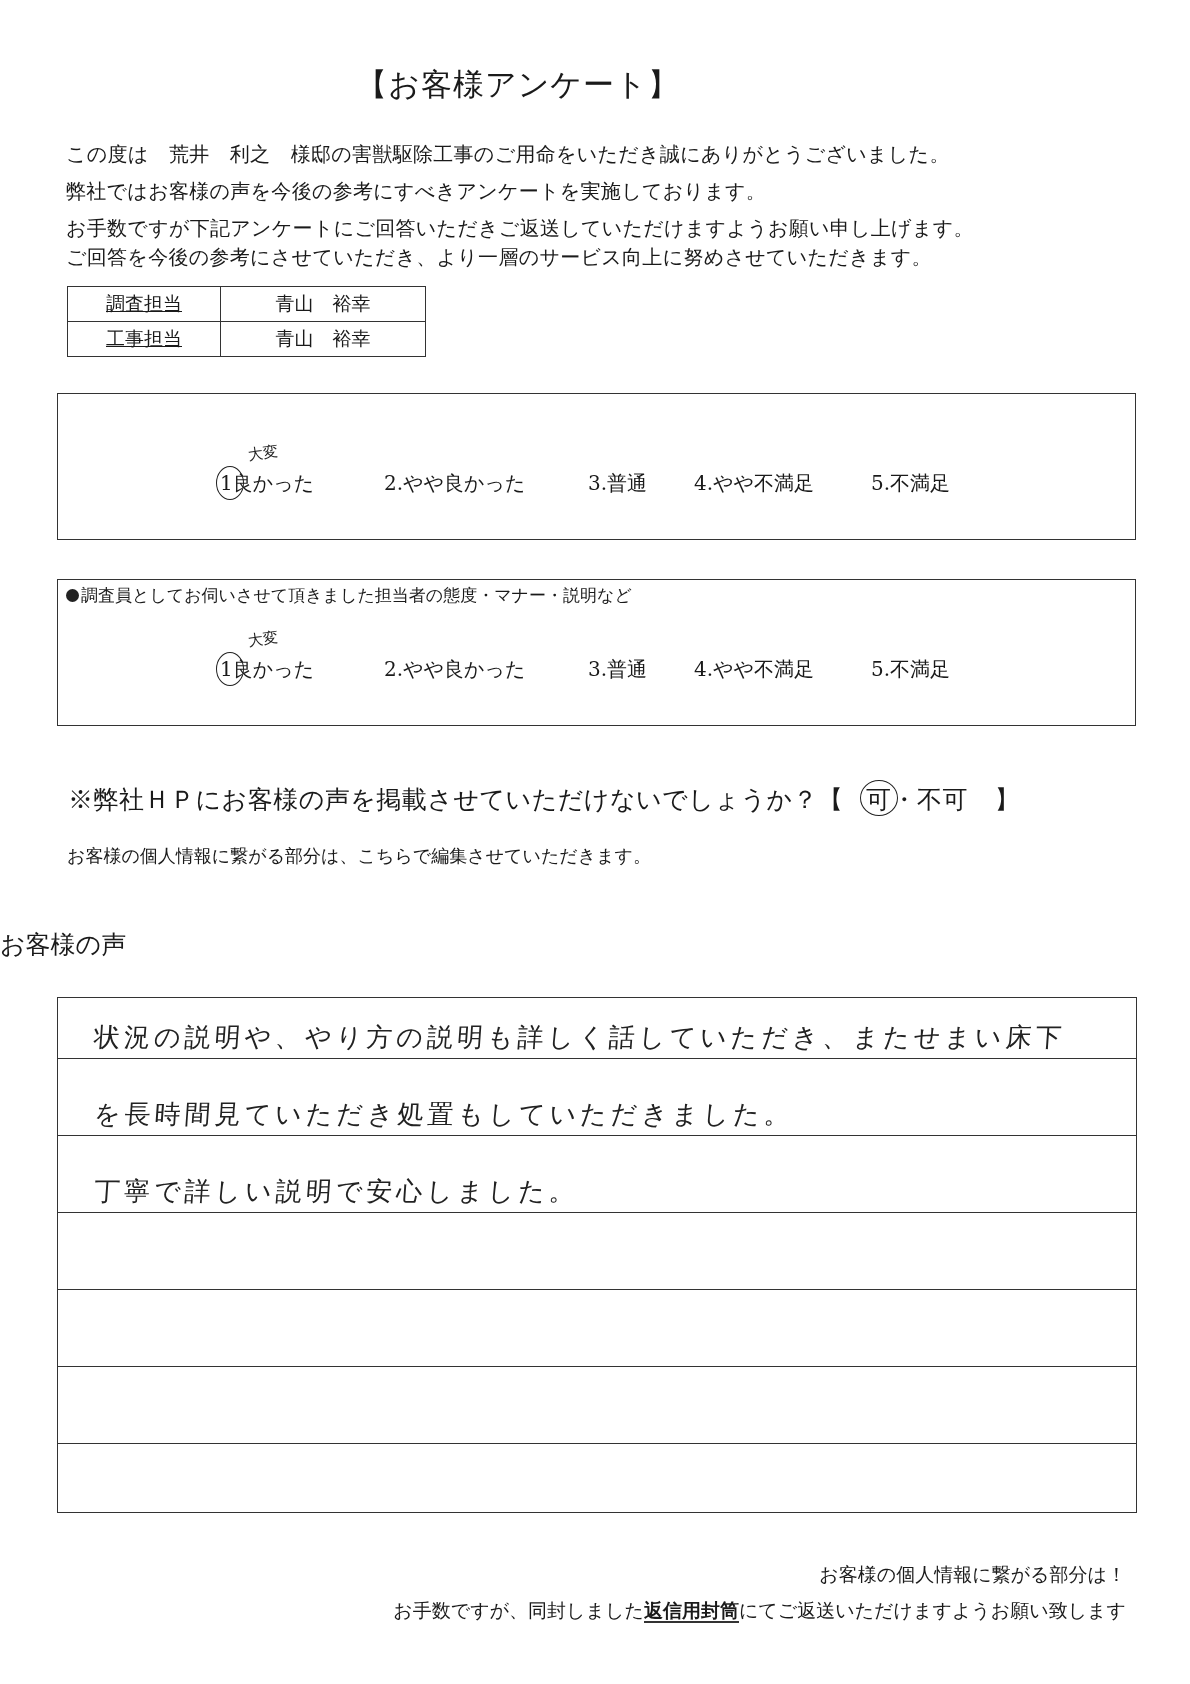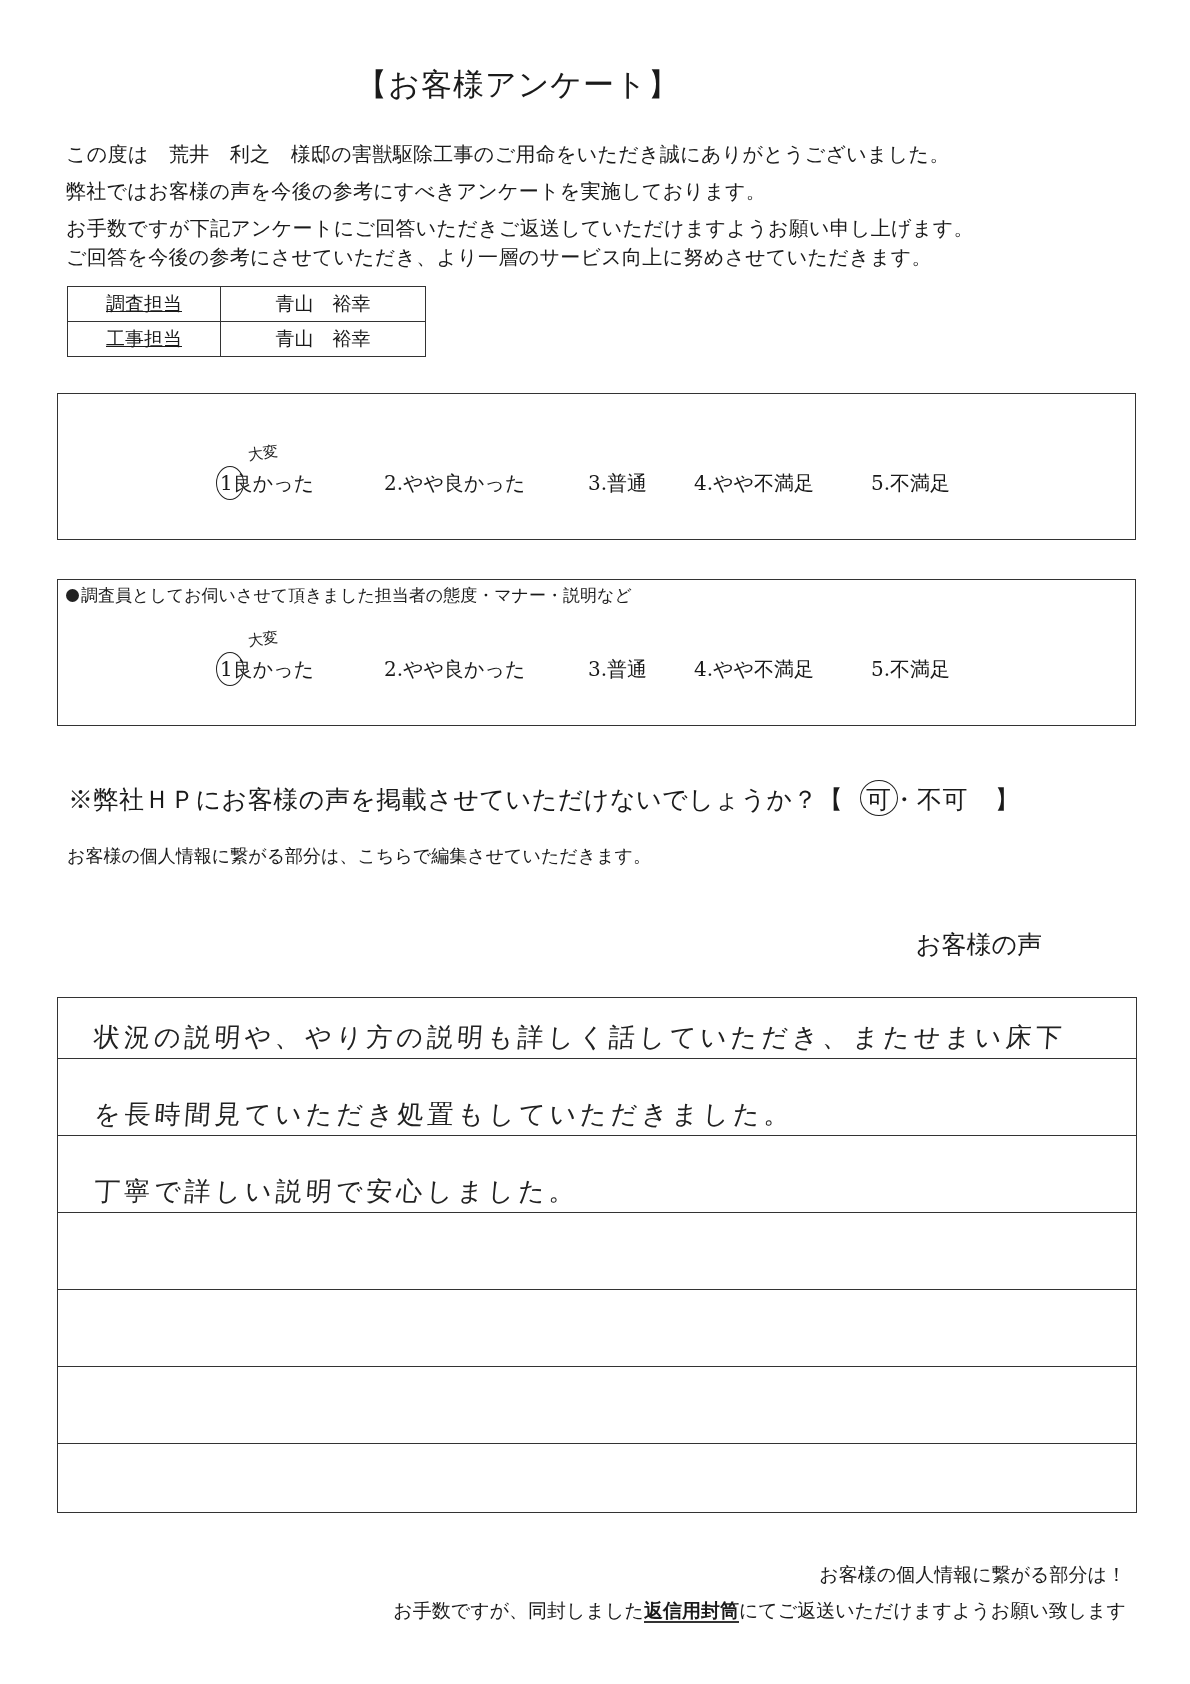--- a/index.html
+++ b/index.html
@@ -29,21 +29,21 @@
   .rating-box .q .dot { display: inline-block; width: 13px; height: 13px; border-radius: 50%; background: #222; margin-right: 2px; vertical-align: -1px; }
   .opts { position: absolute; top: 76px; left: 0; width: 100%; height: 30px; font-size: 20px; }
   .opt { position: absolute; white-space: nowrap; }
   .circle-mark {
     position: absolute; border: 1.6px solid #222; border-radius: 50%;
   }
   .hand { font-family: "DejaVu Sans", sans-serif; color: #222; }
   .annot { position: absolute; font-size: 15px; transform: rotate(-8deg); font-family: "DejaVu Sans", sans-serif; }
   .hp-question { left: 68px; top: 783px; font-size: 25px; white-space: nowrap; letter-spacing: 0.5px; }
   .hp-note { left: 67px; top: 838px; font-size: 18px; white-space: nowrap; margin-top: 6px; }
-  .voice-title { left: 0; width: 1042px; top: 928px; text-align: right; font-size: 25px; }
+  .voice-title { left: 0; width: 1042px; top: 928px; text-align: left; font-size: 25px; }
   .voice-box {
     position: absolute; left: 57px; top: 997px; width: 1080px; height: 516px;
     border: 1.6px solid #333; box-sizing: border-box;
   }
   .voice-line { position: absolute; left: 0; width: 100%; height: 0; border-top: 1.6px solid #333; }
   .voice-text {
     position: absolute; left: 36px; font-family: "DejaVu Sans", sans-serif; font-size: 26px;
     white-space: nowrap; letter-spacing: 4px; color: #222; transform: skewX(-4deg);
   }
   .footer { right: 64px; font-size: 19px; white-space: nowrap; text-align: right; }

